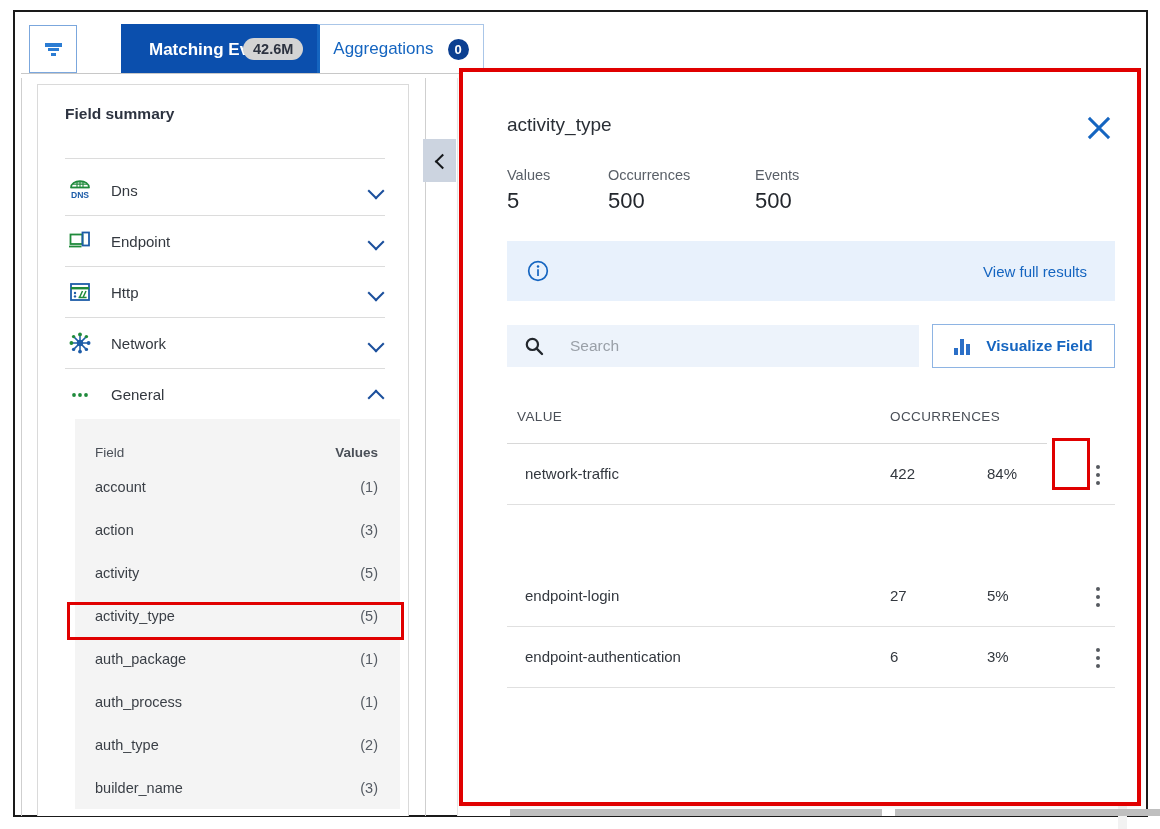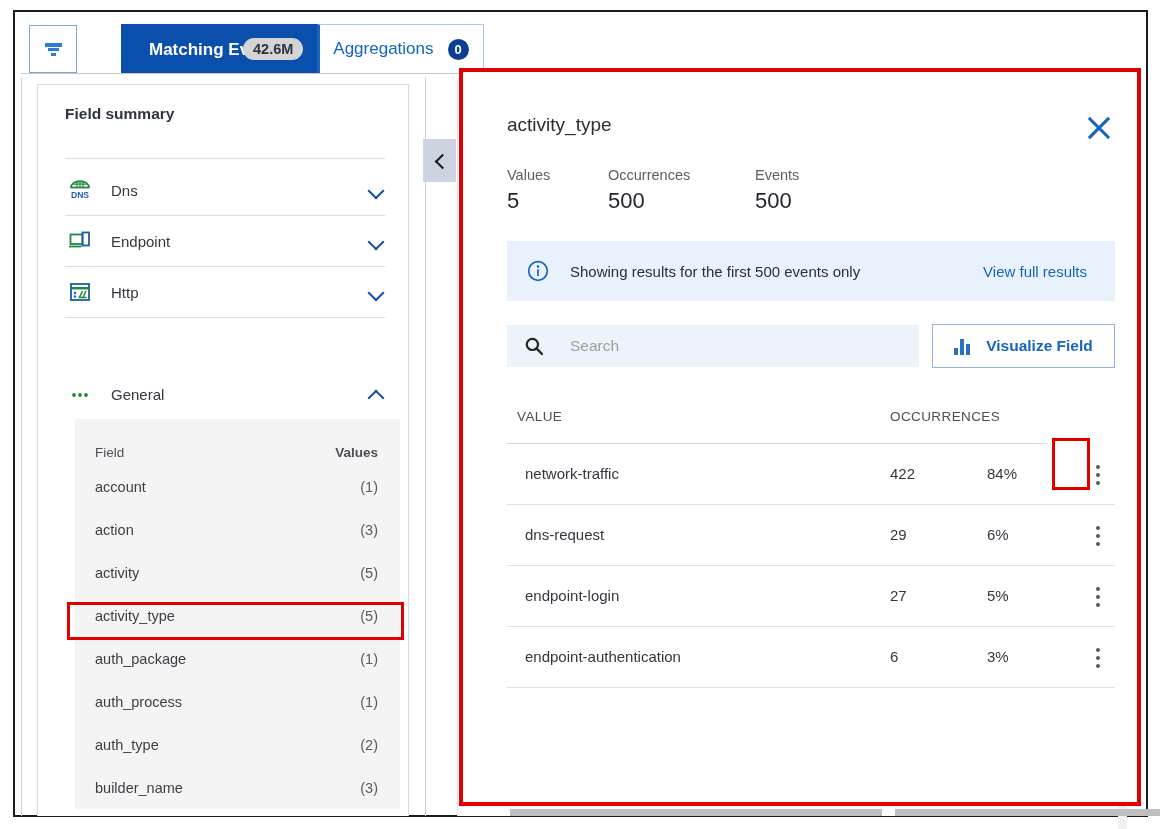--- a/index.html
+++ b/index.html
@@ -437,20 +437,38 @@
         <svg width="24" height="24" viewBox="0 0 24 24">
           <rect x="2.5" y="5.5" width="12" height="9.5" fill="none" stroke="#1f8a3b" stroke-width="1.8"></rect>
           <path d="M1 17.5 H13.5" stroke="#1f8a3b" stroke-width="1.8"></path>
           <rect x="14.5" y="3.5" width="6.5" height="13" fill="none" stroke="#1d5ca8" stroke-width="1.8"></rect>
         </svg>
       </span>
       <span class="cat-label">Endpoint</span>
       <span class="chev"></span>
     </div>
 
+    <div class="cat-row" style="top:233px">
+      <span class="cat-icon">
+        <svg width="24" height="24" viewBox="0 0 24 24">
+          <path d="M12 4 V20 M4 12 H20 M6.4 6.4 L17.6 17.6 M17.6 6.4 L6.4 17.6" stroke="#1d5ca8" stroke-width="1.5"></path>
+          <circle cx="12" cy="12" r="2.4" fill="none" stroke="#1d5ca8" stroke-width="1.6"></circle>
+          <circle cx="12" cy="3.4" r="1.9" fill="#1f8a3b"></circle>
+          <circle cx="12" cy="20.6" r="1.9" fill="#1d5ca8"></circle>
+          <circle cx="3.4" cy="12" r="1.9" fill="#1f8a3b"></circle>
+          <circle cx="20.6" cy="12" r="1.9" fill="#1d5ca8"></circle>
+          <circle cx="5.6" cy="5.6" r="1.7" fill="#1f8a3b"></circle>
+          <circle cx="18.4" cy="5.6" r="1.7" fill="#1f8a3b"></circle>
+          <circle cx="5.6" cy="18.4" r="1.7" fill="#1d5ca8"></circle>
+          <circle cx="18.4" cy="18.4" r="1.7" fill="#1d5ca8"></circle>
+        </svg>
+      </span>
+      <span class="cat-label">Network</span>
+      <span class="chev"></span>
+    </div>
 
     <div class="cat-row" style="top:284px;border-bottom:none">
       <span class="cat-icon">
         <svg width="24" height="10" viewBox="0 0 24 10">
           <circle cx="6" cy="5" r="1.9" fill="#1f8a3b"></circle>
           <circle cx="12" cy="5" r="1.9" fill="#1f8a3b"></circle>
           <circle cx="18" cy="5" r="1.9" fill="#1f8a3b"></circle>
         </svg>
       </span>
       <span class="cat-label">General</span>
@@ -541,21 +559,20 @@
     </div>
 
     <div id="info-banner">
       <span id="info-icon">
         <svg width="22" height="22" viewBox="0 0 22 22">
           <circle cx="11" cy="11" r="9.3" fill="none" stroke="#1565c0" stroke-width="1.7"></circle>
           <circle cx="11" cy="6.4" r="1.25" fill="#1565c0"></circle>
           <path d="M11 9.3 V16" stroke="#1565c0" stroke-width="1.7"></path>
         </svg>
       </span>
-      <span id="info-text">Showing results for the first 500 events only</span>
       <span id="view-full">View full results</span>
     </div>
 
     <div id="search-box">
       <span id="search-icon">
         <svg width="20" height="20" viewBox="0 0 20 20">
           <circle cx="8.4" cy="8.4" r="5.6" fill="none" stroke="#23272d" stroke-width="2.2"></circle>
           <path d="M12.7 12.7 L18 18" stroke="#23272d" stroke-width="2.4" stroke-linecap="round"></path>
         </svg>
       </span>
@@ -580,30 +597,20 @@
     <div class="tr" style="top:373px">
       <span class="td-value">network-traffic</span>
       <span class="td-occ">422</span>
       <span class="td-pct">84%</span>
       <span class="kebab">
           <i></i>
           <i></i>
           <i></i>
         </span>
     </div>
-    <div class="tr" style="top:434px">
-      <span class="td-value">dns-request</span>
-      <span class="td-occ">29</span>
-      <span class="td-pct">6%</span>
-      <span class="kebab">
-          <i></i>
-          <i></i>
-          <i></i>
-        </span>
-    </div>
     <div class="tr" style="top:495px">
       <span class="td-value">endpoint-login</span>
       <span class="td-occ">27</span>
       <span class="td-pct">5%</span>
       <span class="kebab">
           <i></i>
           <i></i>
           <i></i>
         </span>
     </div>

